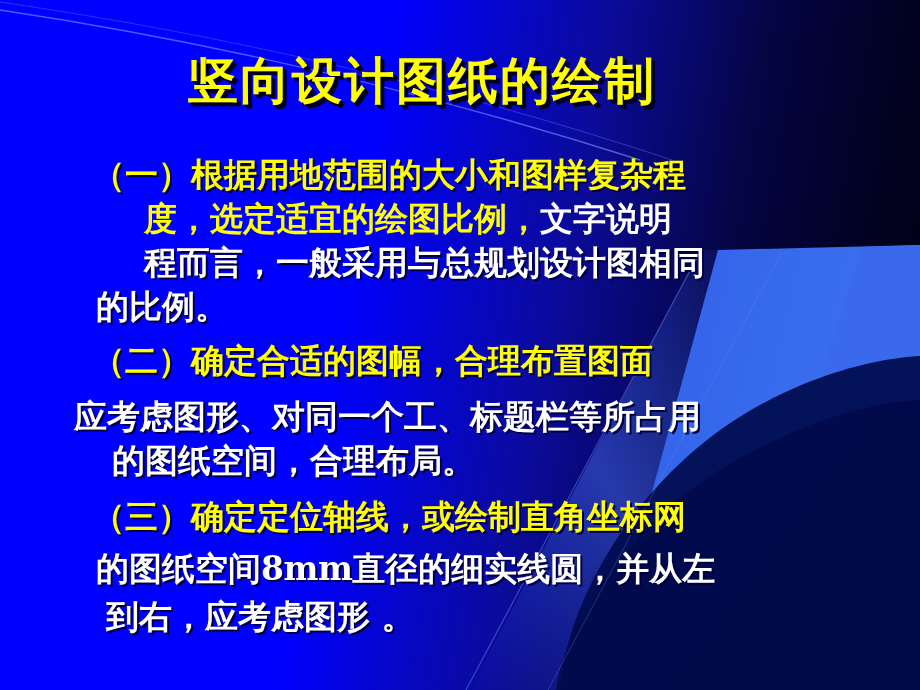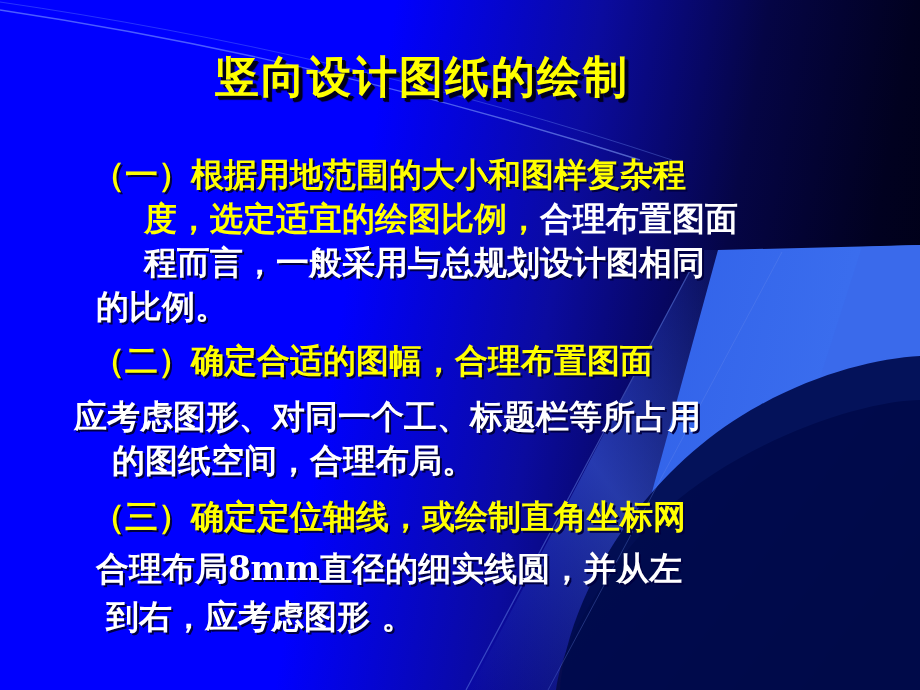--- a/index.html
+++ b/index.html
@@ -29,21 +29,21 @@
 
   
   .title {
     position: absolute;
     left: 0;
     top: 48px;
     width: 844px;
     text-align: center;
     font-family: "DejaVu Sans", sans-serif;
     font-weight: bold;
-    font-size: 44px;
+    font-size: 50px;
     letter-spacing: 2px;
     color: #ffff00;
     text-shadow: 3px 3px 0 #00001e, 4px 4px 1px #00001a;
     white-space: nowrap;
   }
 
   .body-block {
     position: absolute;
     left: 0;
     top: 152px;
@@ -129,36 +129,36 @@
     </svg>
   </div>
 
   <div class="title">竖向设计图纸的绘制</div>
 
   <div class="body-block">
 
     <div class="line yellow" style="left:92px;  top:6px;">（一）根据用地范围的大小和图样复杂程</div>
 
     <div class="line" style="left:112px; top:50px;">
-      <span class="seg seg-y">度，选定适宜的绘图比例，</span><span class="seg seg-w">合理布置图面</span>
+      <span class="seg seg-y">度，选定适宜的绘图比例，</span><span class="seg seg-w">文字说明</span>
     </div>
 
     <div class="line white" style="left:112px; top:94px;margin-left:32px;">程而言，一般采用与总规划设计图相同</div>
 
     <div class="line white" style="left:96px; top:138px;">的比例。</div>
 
     <div class="line yellow" style="left:92px;  top:192px;">（二）确定合适的图幅，合理布置图面</div>
 
     <div class="line white" style="left:74px;  top:248px;">应考虑图形、对同一个工、标题栏等所占用</div>
 
     <div class="line white" style="left:112px; top:292px;">的图纸空间，合理布局。</div>
 
     <div class="line yellow" style="left:92px;  top:348px;">（三）确定定位轴线，或绘制直角坐标网</div>
 
     <div class="line white" style="left:96px;  top:400px;">
-      <span class="seg seg-w">合理布局</span><span class="seg seg-w mono-unit">8mm</span><span class="seg seg-w">直径的细实线圆，并从左</span>
+      <span class="seg seg-w">的图纸空间</span><span class="seg seg-w mono-unit">8mm</span><span class="seg seg-w">直径的细实线圆，并从左</span>
     </div>
 
     <div class="line white" style="left:106px; top:448px;">到右，应考虑图形 。</div>
 
   </div>
 
 </div>
 
 </body></html>

